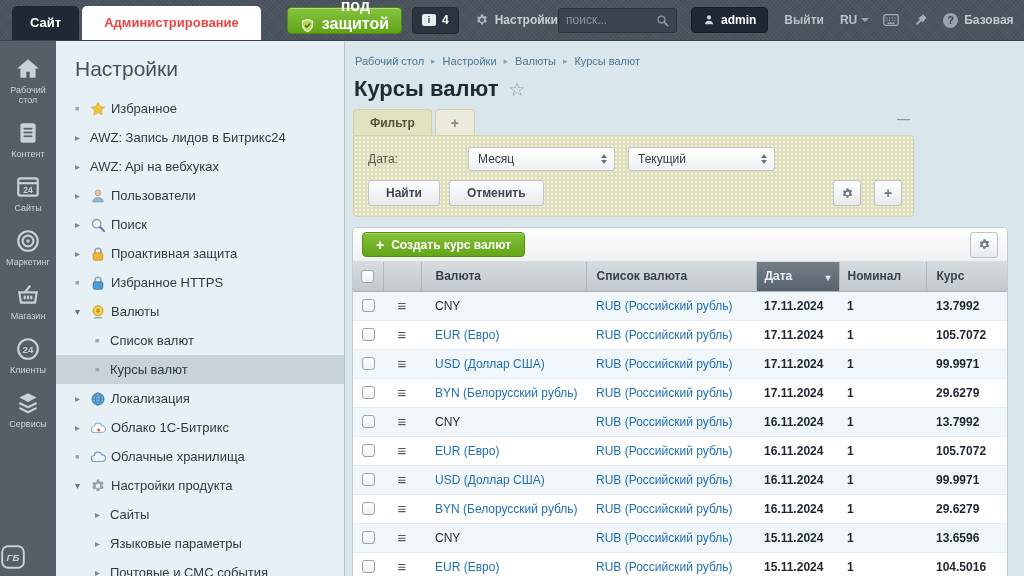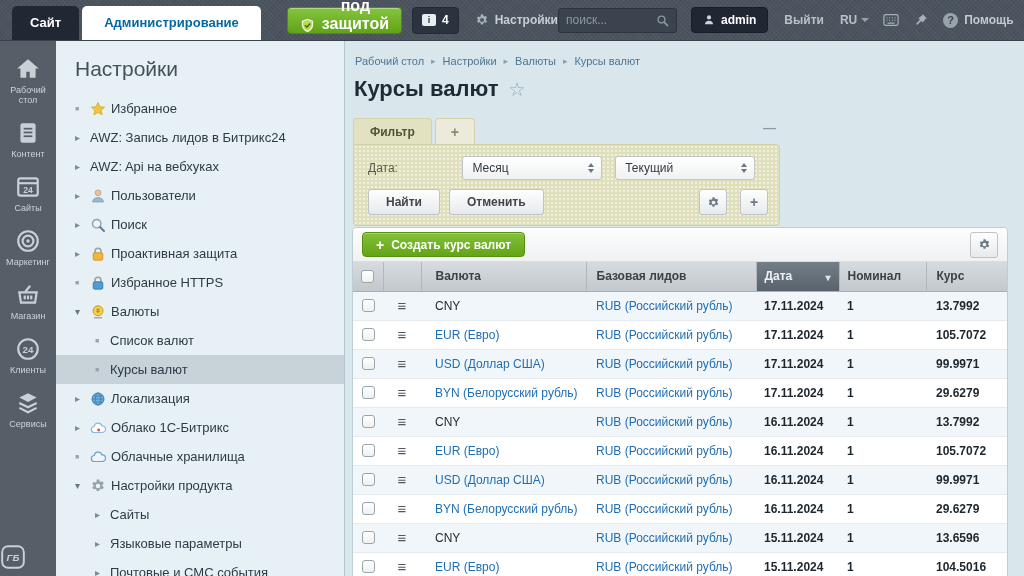--- a/index.html
+++ b/index.html
@@ -9,21 +9,21 @@
   
   #topbar { position:absolute; top:0; left:0; width:1024px; height:41px;
     background-color:#4b545e;
     background-image:
       repeating-linear-gradient(45deg, rgba(255,255,255,.035) 0 1px, transparent 1px 3px),
       repeating-linear-gradient(-45deg, rgba(0,0,0,.05) 0 1px, transparent 1px 3px);
     display:flex; align-items:center; z-index:10; border-bottom:1px solid #39414a; }
   .tab { align-self:flex-end; height:34px; line-height:34px; padding:0 18px;
     border-radius:5px 5px 0 0; font-weight:bold; font-size:13px; cursor:pointer; }
   .tab-site { margin-left:12px; background:#202834; color:#fff; }
-  .tab-admin { margin-left:3px; background:#ffffff; color:#0369a1; padding:0 22px; }
+  .tab-admin { margin-left:3px; background:#ffffff; color:#ef4444; padding:0 22px; }
   .protected { margin-left:26px; display:flex; align-items:flex-end; gap:7px;
     background:linear-gradient(#86c440,#61a315); border:1px solid #4e8a0e; border-radius:4px;
     height:27px; padding:0 12px; color:#fff; font-weight:bold; font-size:16px;
     box-shadow:inset 0 1px 0 rgba(255,255,255,.35); cursor:pointer; }
   .protected svg { width:15px; height:15px; }
   .notif { margin-left:10px; display:flex; align-items:center; gap:6px;
     background:#2b333f; border:1px solid #222a34; border-radius:4px; height:27px;
     padding:0 9px; color:#fff; font-weight:bold; font-size:12px; cursor:pointer; }
   .notif .ibox { width:14px; height:12px; background:#e8edf0; border-radius:2px;
     color:#2b333f; font-size:9px; font-weight:bold; display:flex; align-items:center; justify-content:center; }
@@ -81,21 +81,21 @@
   
   #content { position:absolute; top:41px; left:346px; right:0; bottom:0; background:#d9e6ec; overflow:hidden; }
   .breadcrumb { padding:14px 0 0 9px; font-size:11px; display:flex; gap:7px; align-items:center; }
   .bc-link { color:#4c7691; cursor:pointer; }
   .bc-sep { color:#84a0af; font-size:9px; }
   .page-title-row { padding:9px 0 0 8px; display:flex; align-items:center; gap:10px; }
   .page-title-row h1 { font-size:22px; font-weight:bold; color:#1f2a33; }
   .fav-star { color:#8fa6b2; font-size:19px; cursor:pointer; }
 
   
-  .filter { position:absolute; left:7px; top:77px; width:427px; }
+  .filter { position:absolute; left:7px; top:68px; width:561px; }
   .filter-tabs { display:flex; height:26px; align-items:flex-end; position:relative; }
   .ftab { background:#e3e2c0; border:1px solid #d2d1a8; border-bottom:none; border-radius:4px 4px 0 0;
     padding:0 16px; height:26px; line-height:27px; font-size:12px; font-weight:bold; color:#51513d; cursor:pointer; }
   .ftab.add { background:#eceadb; margin-left:3px; color:#8a8a70; font-size:14px; padding:0 15px; }
   .fmin { position:absolute; right:4px; top:2px; color:#8b9aa4; font-weight:bold; cursor:pointer; font-size:13px; }
   .filter-body { background-color:#e0dfbc;
     background-image:radial-gradient(circle, rgba(255,255,255,.55) .8px, transparent 1.1px);
     background-size:4px 4px;
     border:1px solid #d2d1a8; border-radius:0 4px 4px 4px; padding:11px 11px 10px 14px; }
   .frow { display:flex; align-items:center; }
@@ -210,21 +210,21 @@
         <path d="M4 4.5h1M7 4.5h1M10 4.5h1M13 4.5h1M4 7.5h1M7 7.5h1M10 7.5h1M13 7.5h1M5 10.5h8"></path>
       </svg>
     </span>
   <span class="tb-icon">
       <svg viewBox="0 0 16 16" fill="currentColor">
         <path d="M9.8 1.2l5 5-2 .6a3.2 3.2 0 0 1-1.7 2.5l-1.2 1.6-1.7-1.7-4.3 4.3-1.1-.3-.3-1.1 4.3-4.3-1.7-1.7 1.6-1.2a3.2 3.2 0 0 1 2.5-1.7z"></path>
       </svg>
     </span>
   <div class="help">
     <span class="qmark">?</span>
-    <span>Помощь</span>
+    <span>Базовая</span>
   </div>
 </header>
 
 <nav id="sidebar">
 
   <div class="sb-item">
       <span style="display:flex">
         <svg viewBox="0 0 24 24">
           <path d="M12 3 2 11.5h3V20h5.4v-5.4h3.2V20H19v-8.5h3z" fill="#c9d0d6"></path>
         </svg>
@@ -503,21 +503,21 @@
               <div class="cbx"></div>
             </th>
             <th class="col-menu"></th>
             <th class="col-currency">
               <div class="th-inner">
                 <span>Валюта</span>
               </div>
             </th>
             <th class="col-base">
               <div class="th-inner">
-                <span>Базовая лидов</span>
+                <span>Список валюта</span>
               </div>
             </th>
             <th class="col-date sorted">
               <div class="th-inner">
                 <span>Дата</span>
                 <span class="sort-arrow">▾</span>
               </div>
             </th>
             <th class="col-nominal">
               <div class="th-inner">

